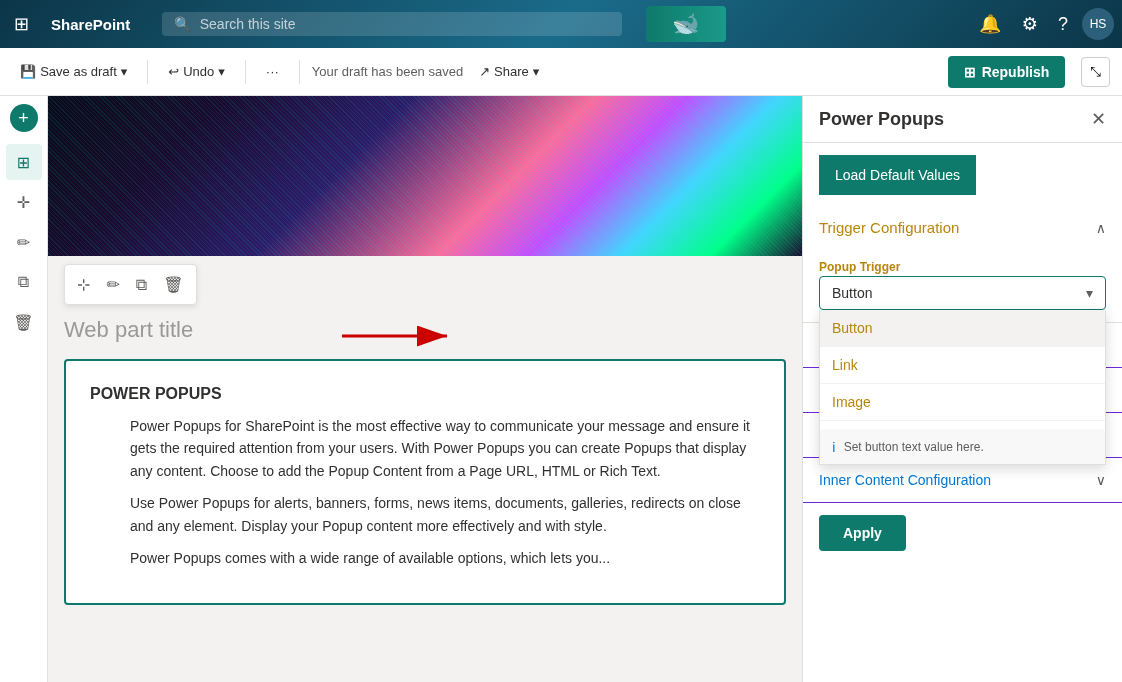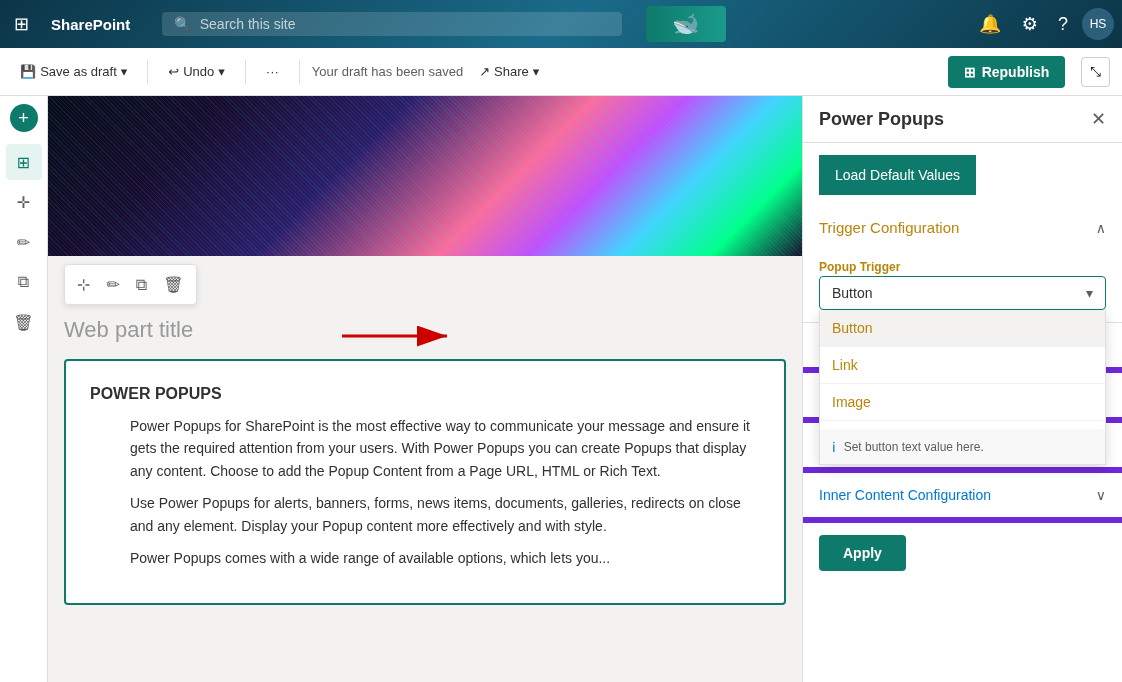--- a/index.html
+++ b/index.html
@@ -141,21 +141,21 @@
     .dropdown-option.gold { color: #b8860b; }
 
     .info-note {
       display: flex; align-items: center; gap: 8px; padding: 8px 12px;
       background: #f8f8f8; margin-top: 8px; border-radius: 4px; font-size: 12px; color: #605e5c;
     }
     .info-icon { color: #0078d4; font-size: 14px; }
 
     
     .config-section {
-      border-bottom: 6px solid #6d28d9;
+      border-bottom: 1px solid #6d28d9;
     }
     .config-section-header {
       display: flex; align-items: center; justify-content: space-between;
       padding: 14px 16px; cursor: pointer;
     }
     .config-section-title { font-size: 14px; font-weight: 500; color: #0078d4; }
     .config-chevron { color: #605e5c; font-size: 14px; }
 
     
     .apply-btn {

